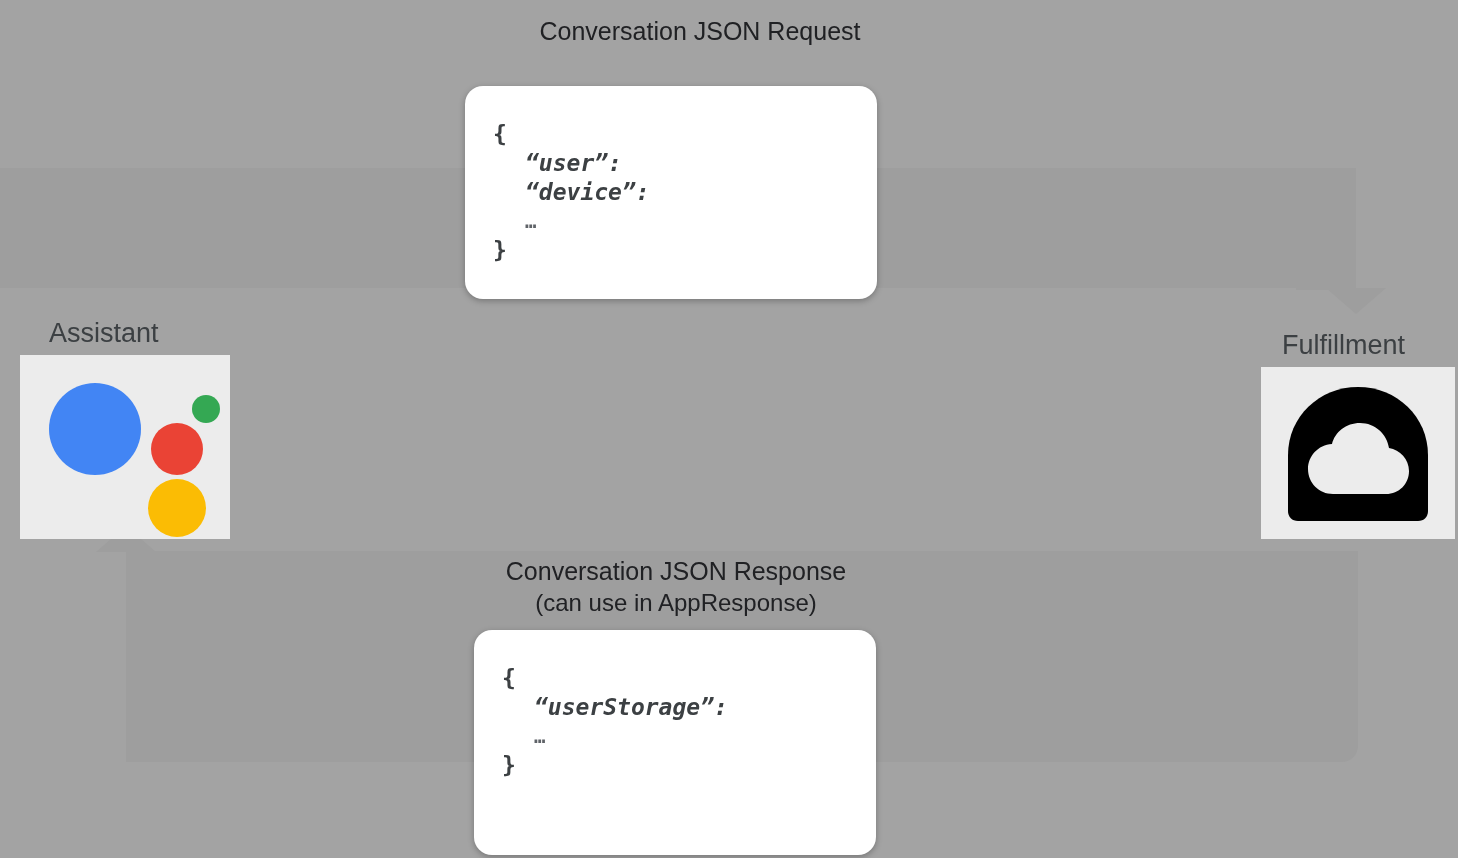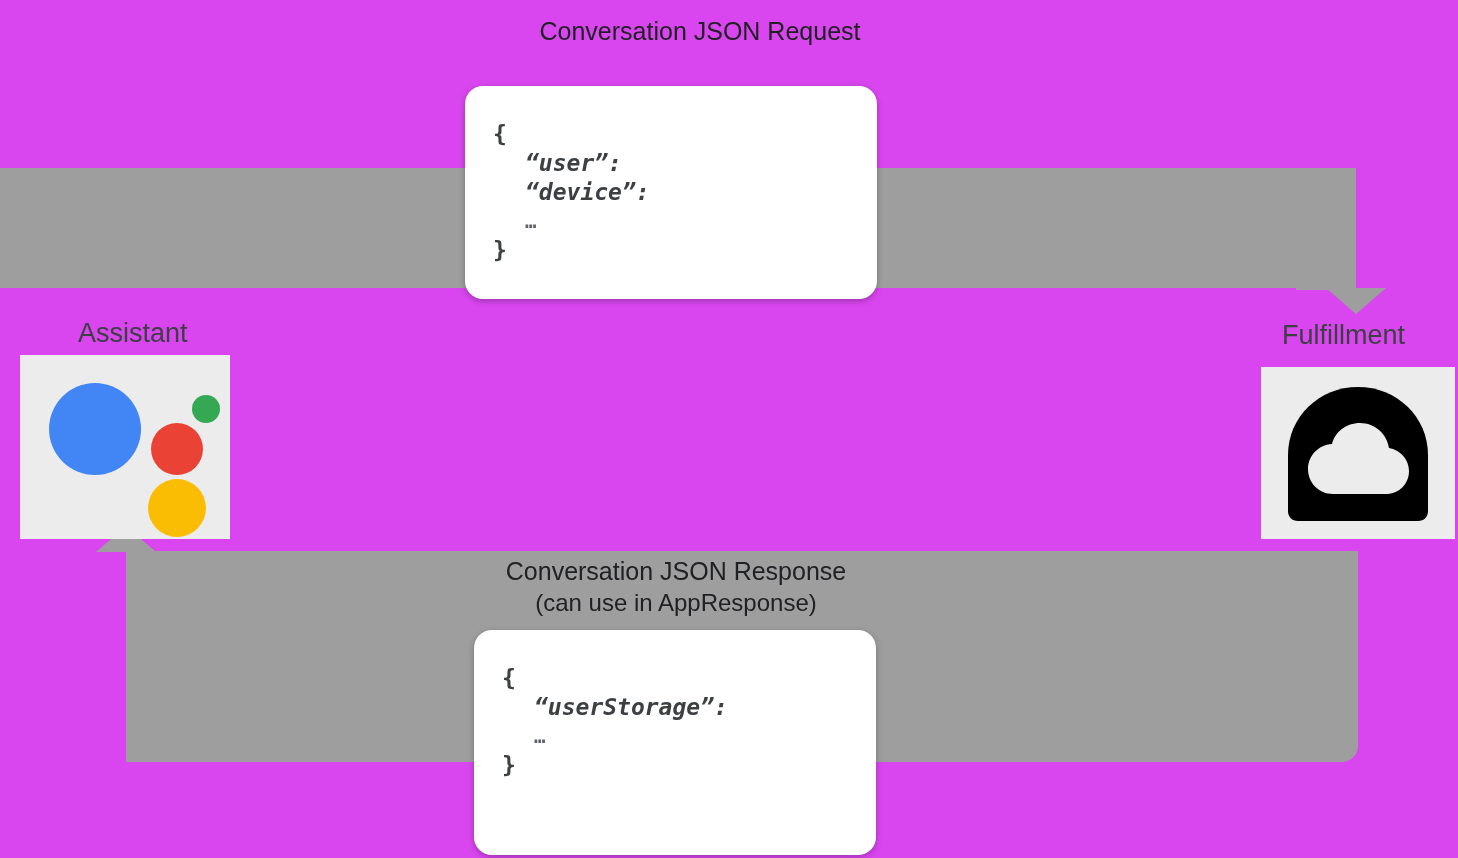--- a/index.html
+++ b/index.html
@@ -7,21 +7,21 @@
     padding: 0;
     background: #000000;
   }
   body {
     font-family: "Liberation Sans", sans-serif;
   }
   #stage {
     position: relative;
     width: 1458px;
     height: 858px;
-    background: #d946ef;
+    background: #a3a3a3;
     overflow: hidden;
   }
 
   
   .arrow-band {
     position: absolute;
     background: #9e9e9e;
   }
   
   #arrow-req-h {
@@ -114,22 +114,22 @@
   .caption .sub { font-size: 24px; }
   #caption-request  { left: 420px; top: 16px;  width: 560px; }
   #caption-response { left: 396px; top: 556px; width: 560px; }
 
   .endpoint-label {
     position: absolute;
     color: #3c4043;
     font-size: 27px;
     white-space: nowrap;
   }
-  #label-assistant   { left: 78px;   top: 318px; }
-  #label-fulfillment { left: 1282px; top: 320px; }
+  #label-assistant   { left: 49px;   top: 318px; }
+  #label-fulfillment { left: 1282px; top: 330px; }
 
   
   .json-card {
     position: absolute;
     background: #ffffff;
     border-radius: 18px;
     box-shadow: 0 2px 6px rgba(0,0,0,0.28);
     font-family: "DejaVu Sans Mono", "Liberation Mono", monospace;
     font-size: 23px;
     line-height: 29px;

